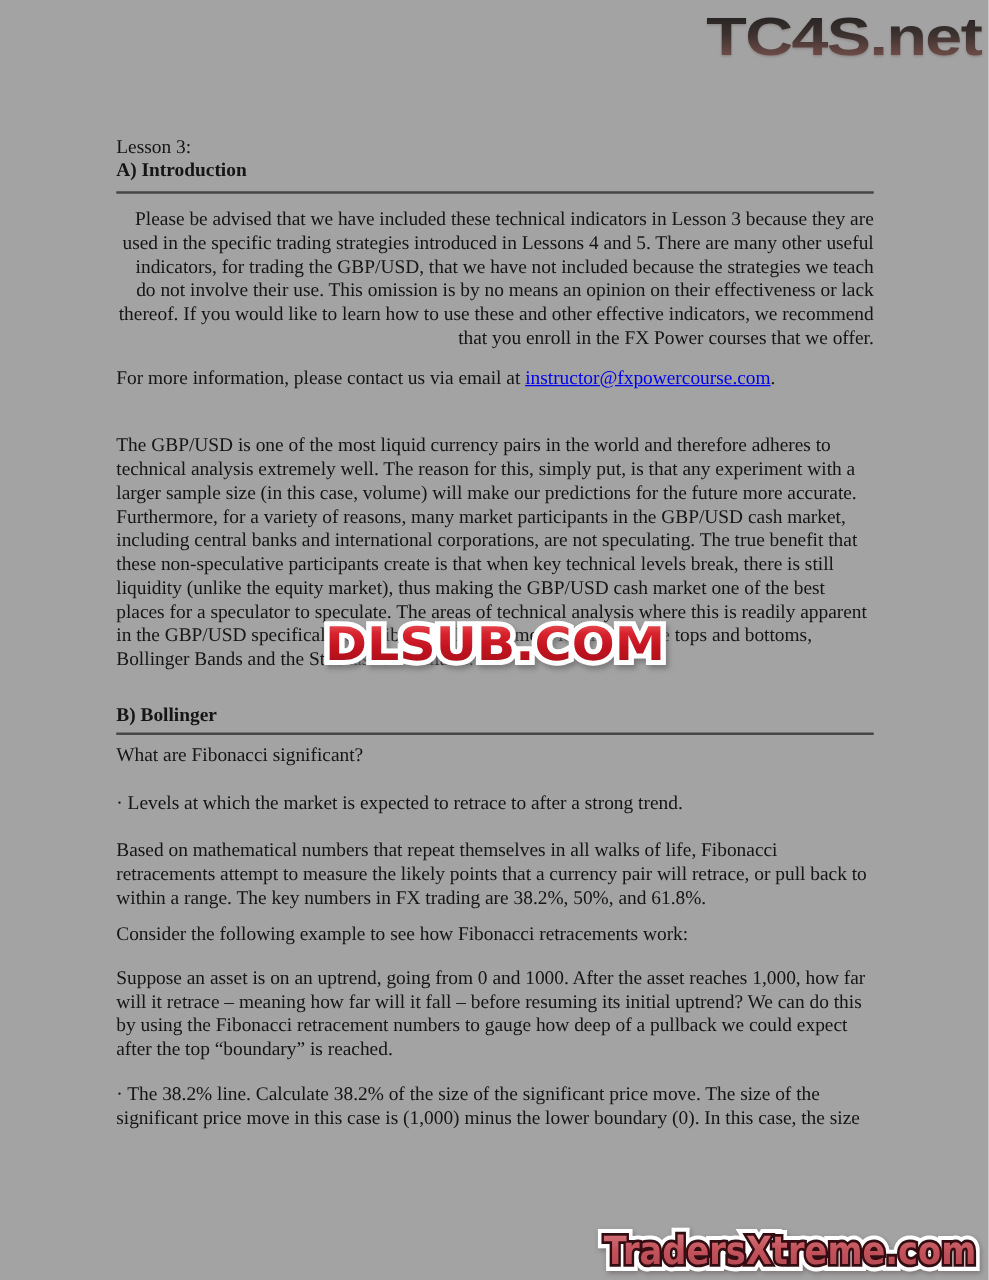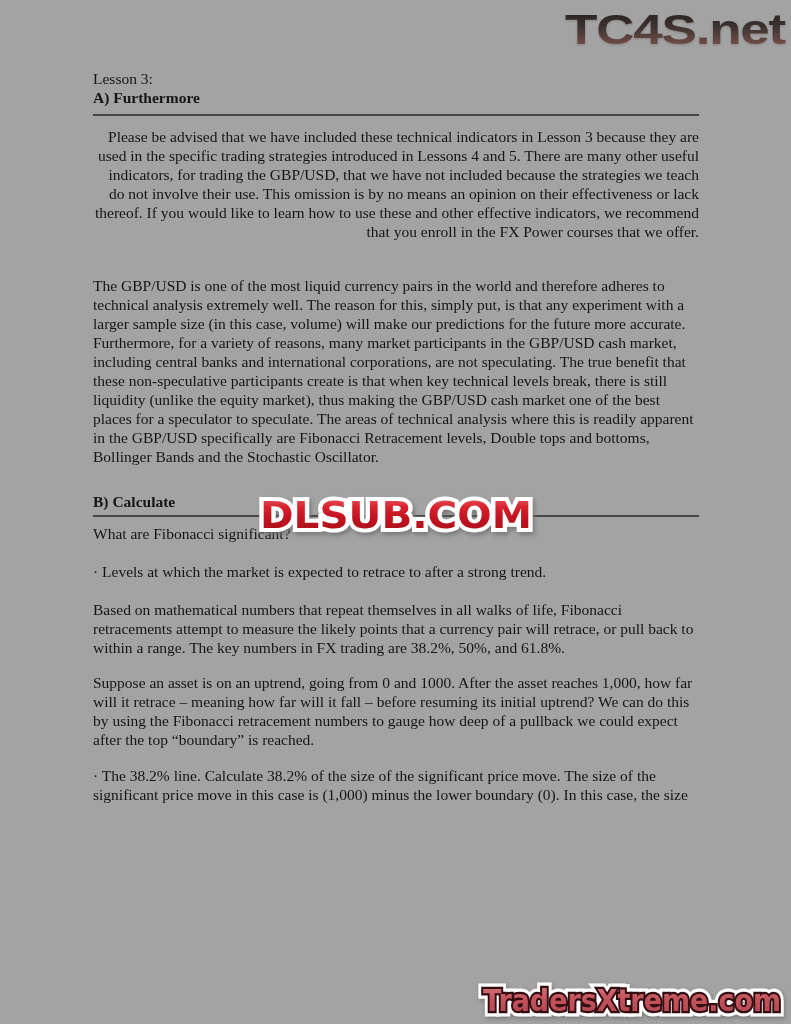--- a/index.html
+++ b/index.html
@@ -10,21 +10,21 @@
     background: #a3a3a3;
     overflow: hidden;
     font-family: "Liberation Serif", serif;
   }
   
   .doc {
     position: absolute;
     left: 93px;
     top: 0;
     width: 606px;
-    padding-top: 69px;
+    padding-top: 108px;
     font-size: 15.5px;
     line-height: 19px;
     color: #151515;
     text-align: left;
   }
   .doc p { margin: 19px 0 0 0; }
   .line { margin: 0; }
   .bold { font-weight: bold; }
   .rule { height: 2px; background: #474747; margin: 0; }
   .rule-a { margin-top: 7px; }
@@ -76,34 +76,36 @@
         <stop offset="0%" stop-color="#1d1d1d"></stop>
         <stop offset="45%" stop-color="#3c3230"></stop>
         <stop offset="100%" stop-color="#8a5a54"></stop>
       </linearGradient>
     </defs>
     <text class="logo-text" x="114" y="42" text-anchor="middle" font-size="43" textLength="220" lengthAdjust="spacingAndGlyphs" fill="url(#logoGrad)">TC4S.net</text>
   </svg>
 
   <div class="doc">
     <div class="line">Lesson 3:</div>
-    <div class="line bold">A) Furthermore</div>
+    <div class="line bold">A) Introduction</div>
     <div class="rule rule-a"></div>
 
     <p class="p-intro">Please be advised that we have included these technical indicators in Lesson 3 because they are used in the specific trading strategies introduced in Lessons 4 and 5. There are many other useful indicators, for trading the GBP/USD, that we have not included because the strategies we teach do not involve their use. This omission is by no means an opinion on their effectiveness or lack thereof. If you would like to learn how to use these and other effective indicators, we recommend that you enroll in the FX Power courses that we offer.</p>
 
+    <p class="p-contact"><span>For more information, please contact us via email at </span><a class="email" href="#">instructor@fxpowercourse.com</a><span>.</span></p>
 
     <p class="p-gbp">The GBP/USD is one of the most liquid currency pairs in the world and therefore adheres to technical analysis extremely well. The reason for this, simply put, is that any experiment with a larger sample size (in this case, volume) will make our predictions for the future more accurate. Furthermore, for a variety of reasons, many market participants in the GBP/USD cash market, including central banks and international corporations, are not speculating. The true benefit that these non-speculative participants create is that when key technical levels break, there is still liquidity (unlike the equity market), thus making the GBP/USD cash market one of the best places for a speculator to speculate. The areas of technical analysis where this is readily apparent in the GBP/USD specifically are Fibonacci Retracement levels, Double tops and bottoms, Bollinger Bands and the Stochastic Oscillator.</p>
 
-    <div class="line bold secb">B) Calculate</div>
+    <div class="line bold secb">B) Bollinger</div>
     <div class="rule rule-b"></div>
 
     <p class="p-quest">What are Fibonacci significant?</p>
     <p>· Levels at which the market is expected to retrace to after a strong trend.</p>
     <p>Based on mathematical numbers that repeat themselves in all walks of life, Fibonacci retracements attempt to measure the likely points that a currency pair will retrace, or pull back to within a range. The key numbers in FX trading are 38.2%, 50%, and 61.8%.</p>
+    <p class="p-consider">Consider the following example to see how Fibonacci retracements work:</p>
     <p class="p-suppose">Suppose an asset is on an uptrend, going from 0 and 1000. After the asset reaches 1,000, how far will it retrace – meaning how far will it fall – before resuming its initial uptrend? We can do this by using the Fibonacci retracement numbers to gauge how deep of a pullback we could expect after the top “boundary” is reached.</p>
     <p class="p-382">· The 38.2% line. Calculate 38.2% of the size of the significant price move. The size of the significant price move in this case is (1,000) minus the lower boundary (0). In this case, the size</p>
   </div>
 
   <svg class="dlsub-svg" width="300" height="60" aria-hidden="true">
     <defs>
       <linearGradient id="dlsubGrad" x1="0" y1="0" x2="0" y2="1">
         <stop offset="0%" stop-color="#ee6a6e"></stop>
         <stop offset="30%" stop-color="#d8232e"></stop>
         <stop offset="55%" stop-color="#c21420"></stop>

